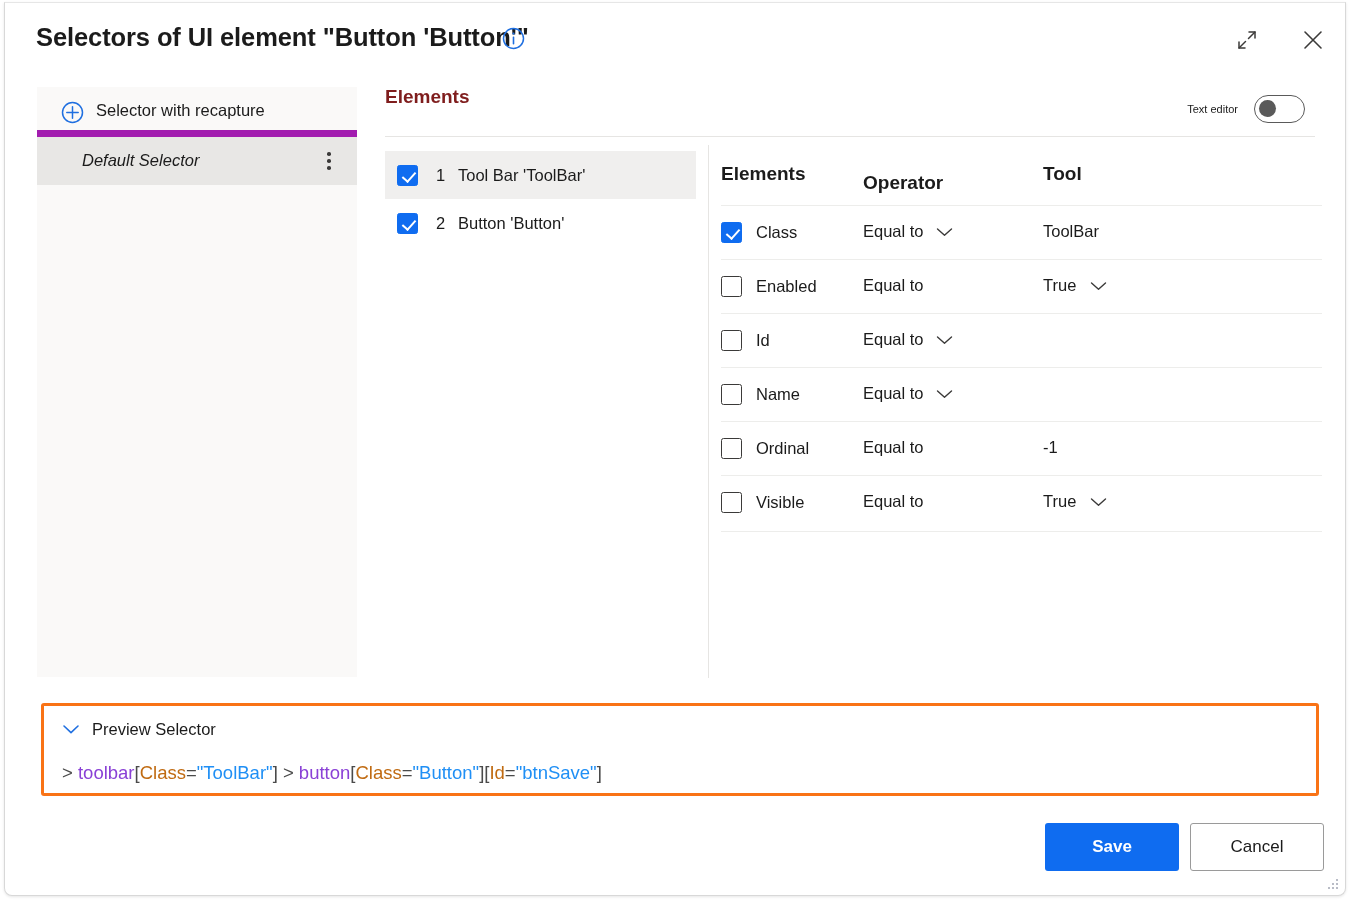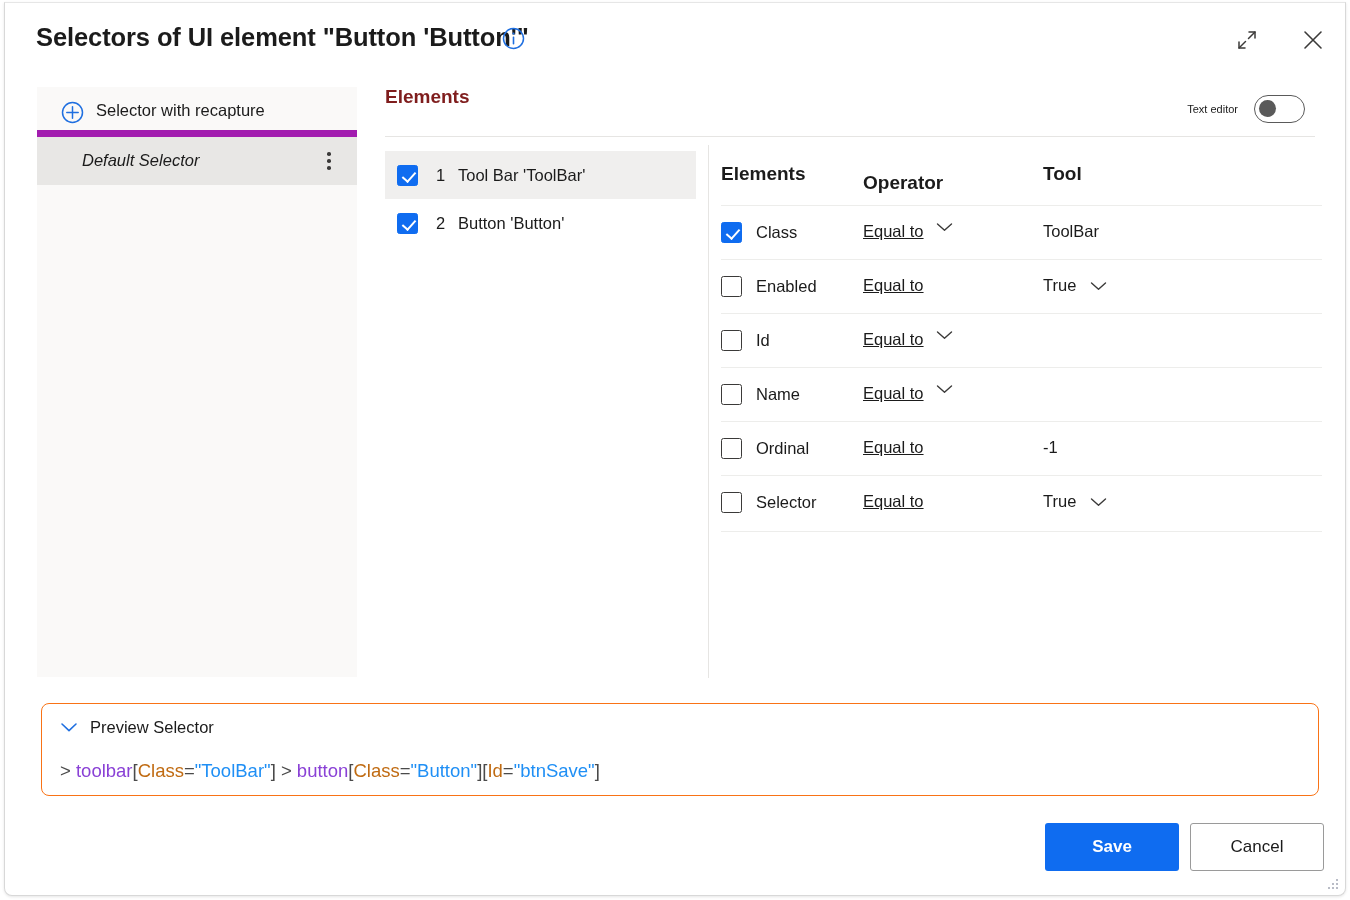--- a/index.html
+++ b/index.html
@@ -238,25 +238,24 @@
   .attr-row .cell-attr {
     position: absolute; left: 0; top: 16px;
     display: flex; align-items: center; gap: 14px;
   }
   .attr-row .attr-name {
     font-size: 16.5px;
     color: #1b1b1b;
   }
   .attr-row .cell-oper {
     position: absolute; left: 142px; top: 16px;
-    display: flex; gap: 12px;
-    font-size: 16.5px;
-    color: #1b1b1b;
-    cursor: pointer;
-    text-decoration: underline;
+    display: flex; align-items: center; gap: 12px;
+    font-size: 16.5px;
+    color: #1b1b1b;
+    cursor: pointer;
   }
   .attr-row .cell-value {
     position: absolute; left: 322px; top: 16px;
     display: flex; align-items: center; gap: 14px;
     font-size: 16.5px;
     color: #1b1b1b;
   }
   .attr-row .cell-value.has-chev { cursor: pointer; }
   .chev { width: 17px; height: 10px; display: block; }
 
@@ -265,22 +264,22 @@
     left: 716px; top: 528px;
     width: 601px; height: 1px;
     background: #ededeb;
   }
 
   
   #preview-box {
     position: absolute;
     left: 36px; top: 700px;
     width: 1278px; height: 93px;
-    border: 1px solid #f97316;
-    border-radius: 8px;
+    border: 3px solid #f97316;
+    border-radius: 3px;
     background: #ffffff;
   }
   #preview-header {
     position: absolute;
     left: 18px; top: 14px;
     display: flex; align-items: center; gap: 12px;
     cursor: pointer;
   }
   #preview-header .label {
     font-size: 16.5px;
@@ -497,21 +496,21 @@
         <span>Equal to</span>
       </span>
       <span class="cell-value">
         <span>-1</span>
       </span>
     </div>
 
     <div class="attr-row">
       <span class="cell-attr">
         <span class="cb"></span>
-        <span class="attr-name">Selector</span>
+        <span class="attr-name">Visible</span>
       </span>
       <span class="cell-oper">
         <span>Equal to</span>
       </span>
       <span class="cell-value has-chev">
         <span>True</span>
         <svg class="chev" viewBox="0 0 17 10">
             <path d="M1.5 2 L8.5 8.2 L15.5 2" fill="none" stroke="#3b3a39" stroke-width="1.4" stroke-linecap="round" stroke-linejoin="round"></path>
           </svg>
       </span>

